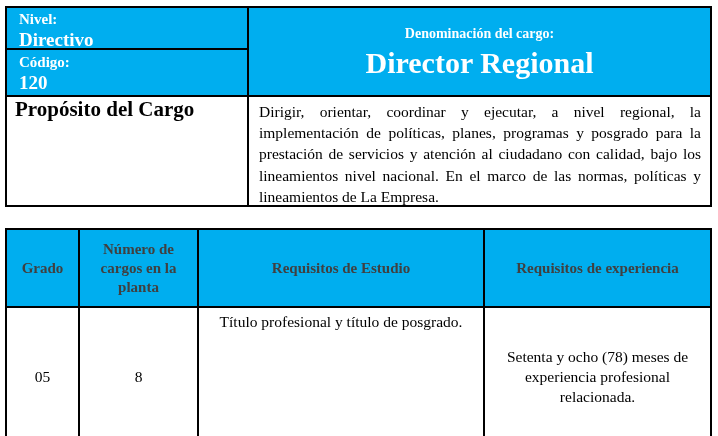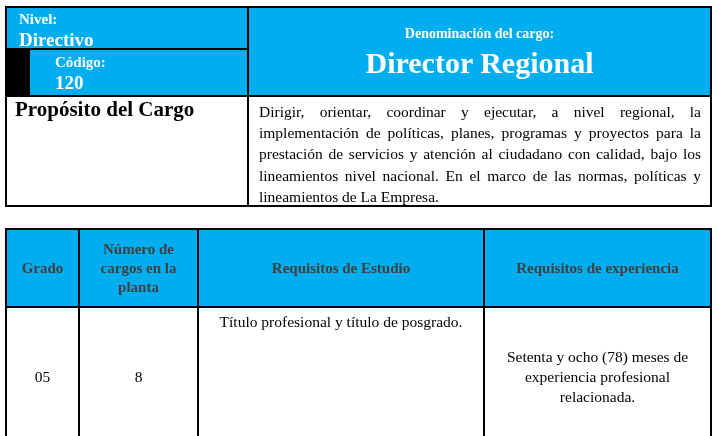--- a/index.html
+++ b/index.html
@@ -21,21 +21,21 @@
     border: 2px solid #000000;
     background: #000000;
     display: grid;
     grid-template-columns: 240px 1fr;
     grid-template-rows: 40px 45px 1fr;
     gap: 2px;
   }
   .cell { background: #ffffff; box-sizing: border-box; overflow: hidden; }
   .cell.blue { background: #00AEEF; color: #ffffff; }
   .c-nivel  { grid-column: 1; grid-row: 1; padding: 2px 0 0 12px; }
-  .c-codigo { grid-column: 1; grid-row: 2; padding: 3px 0 0 25px; margin-left: 23px; }
+  .c-codigo { grid-column: 1; grid-row: 2; padding: 3px 0 0 12px; }
   .c-denom  {
     grid-column: 2; grid-row: 1 / 3;
     display: flex; flex-direction: column;
     align-items: center; justify-content: center;
     text-align: center;
   }
   .small-label { font-size: 15px; font-weight: bold; line-height: 19px; }
   .big-value   { font-size: 19px; font-weight: bold; line-height: 22px; }
   .denom-label { font-size: 14px; font-weight: bold; line-height: 18px; margin-bottom: 3px; }
   .denom-value { font-size: 30px; font-weight: bold; line-height: 33px; }
@@ -99,21 +99,21 @@
       <div class="big-value">Directivo</div>
     </div>
     <div class="cell blue c-codigo">
       <div class="small-label">Código:</div>
       <div class="big-value">120</div>
     </div>
     <div class="cell c-prop">
       <span>Propósito del Cargo</span>
     </div>
     <div class="cell c-desc">
-      <span>Dirigir, orientar, coordinar y ejecutar, a nivel regional, la implementación de políticas, planes, programas y proyectos para la prestación de servicios y atención al ciudadano con calidad, bajo los lineamientos nivel nacional. En el marco de las normas, políticas y lineamientos de La Empresa.</span>
+      <span>Dirigir, orientar, coordinar y ejecutar, a nivel regional, la implementación de políticas, planes, programas y posgrado para la prestación de servicios y atención al ciudadano con calidad, bajo los lineamientos nivel nacional. En el marco de las normas, políticas y lineamientos de La Empresa.</span>
     </div>
   </div>
 
   <div class="t2">
     <div class="th">Grado</div>
     <div class="th">Número de cargos en la planta</div>
     <div class="th">Requisitos de Estudio</div>
     <div class="th">Requisitos de experiencia</div>
 
     <div class="td center-v">

